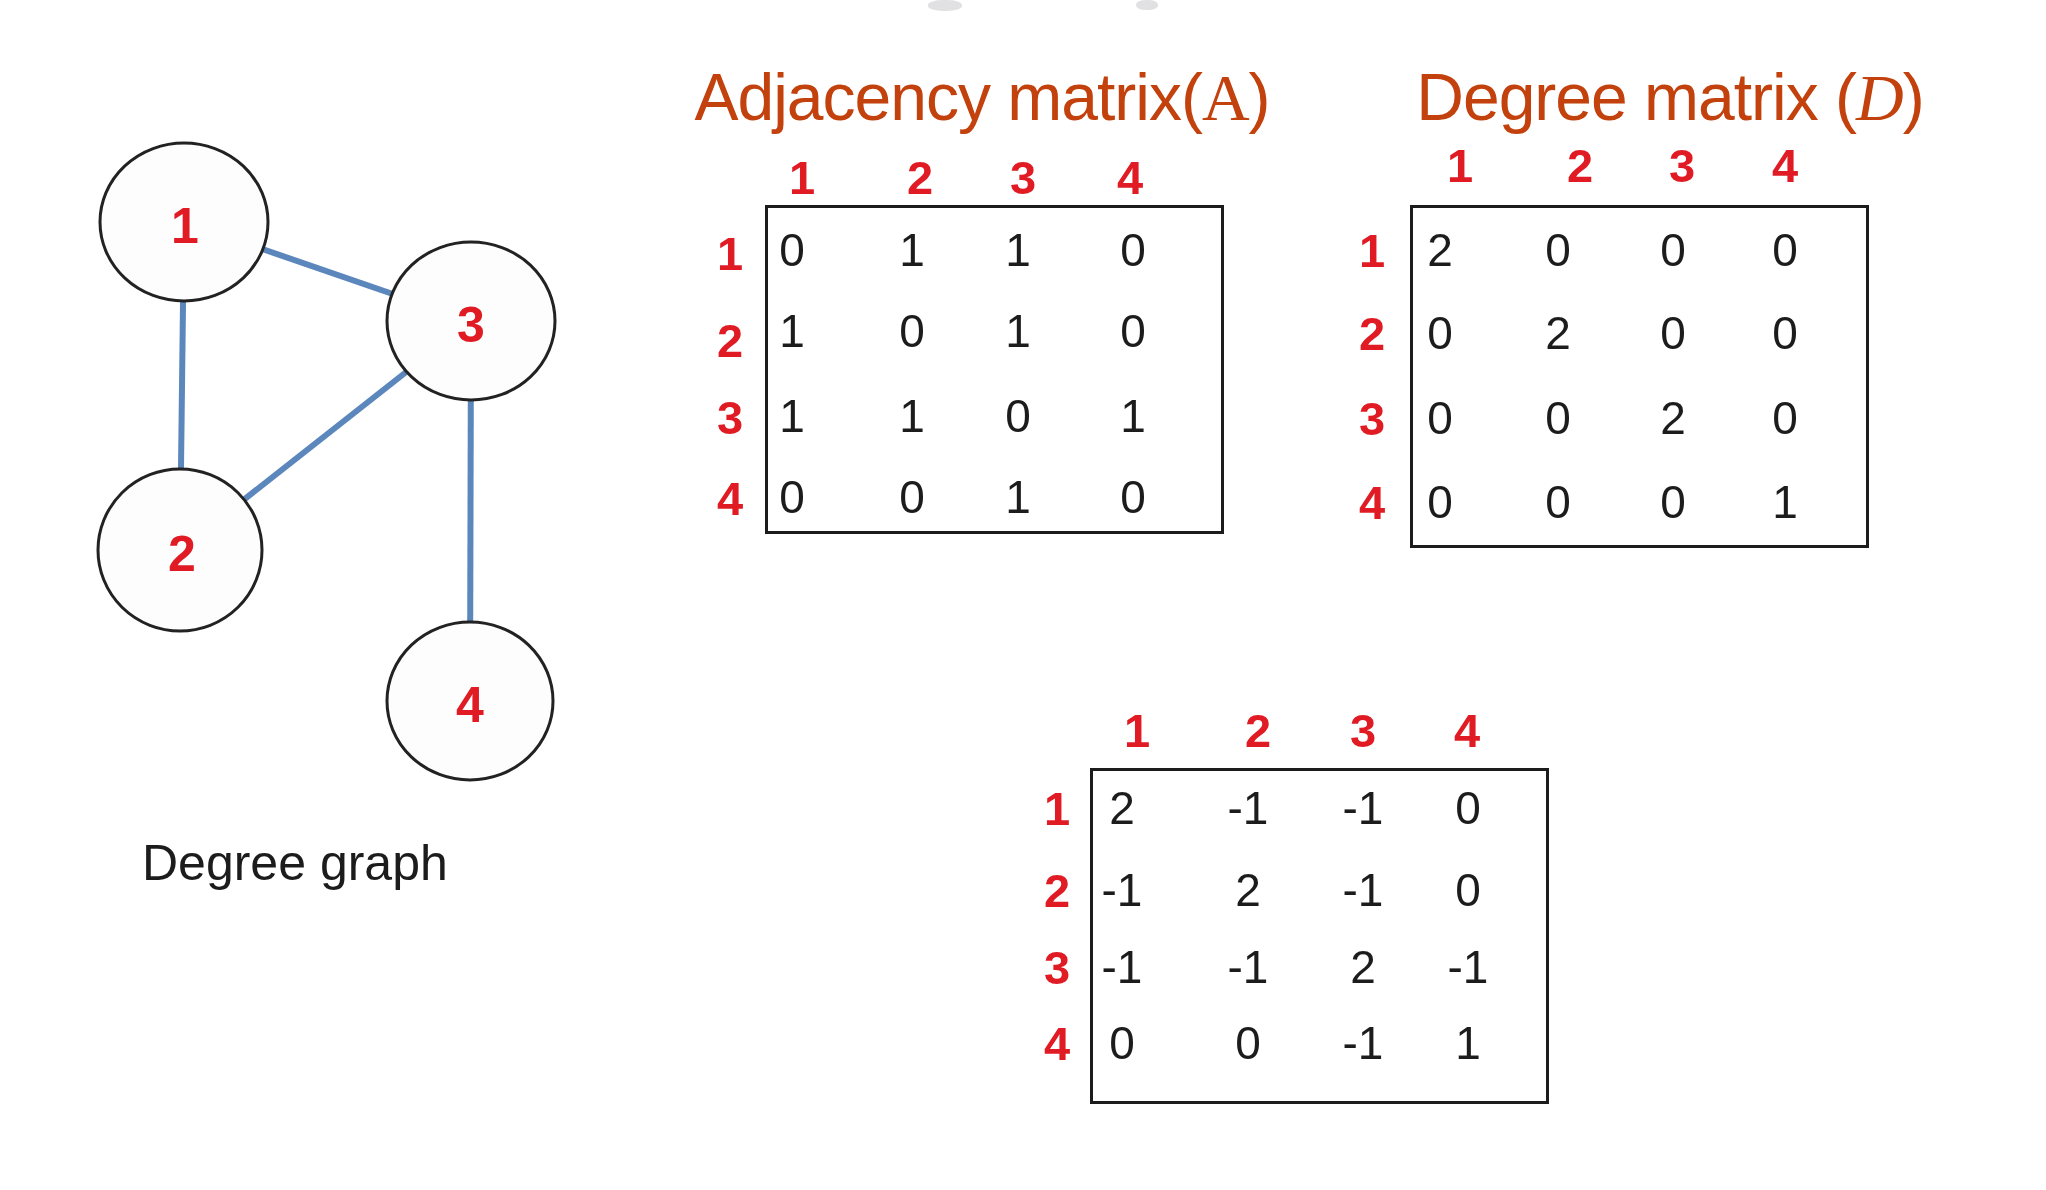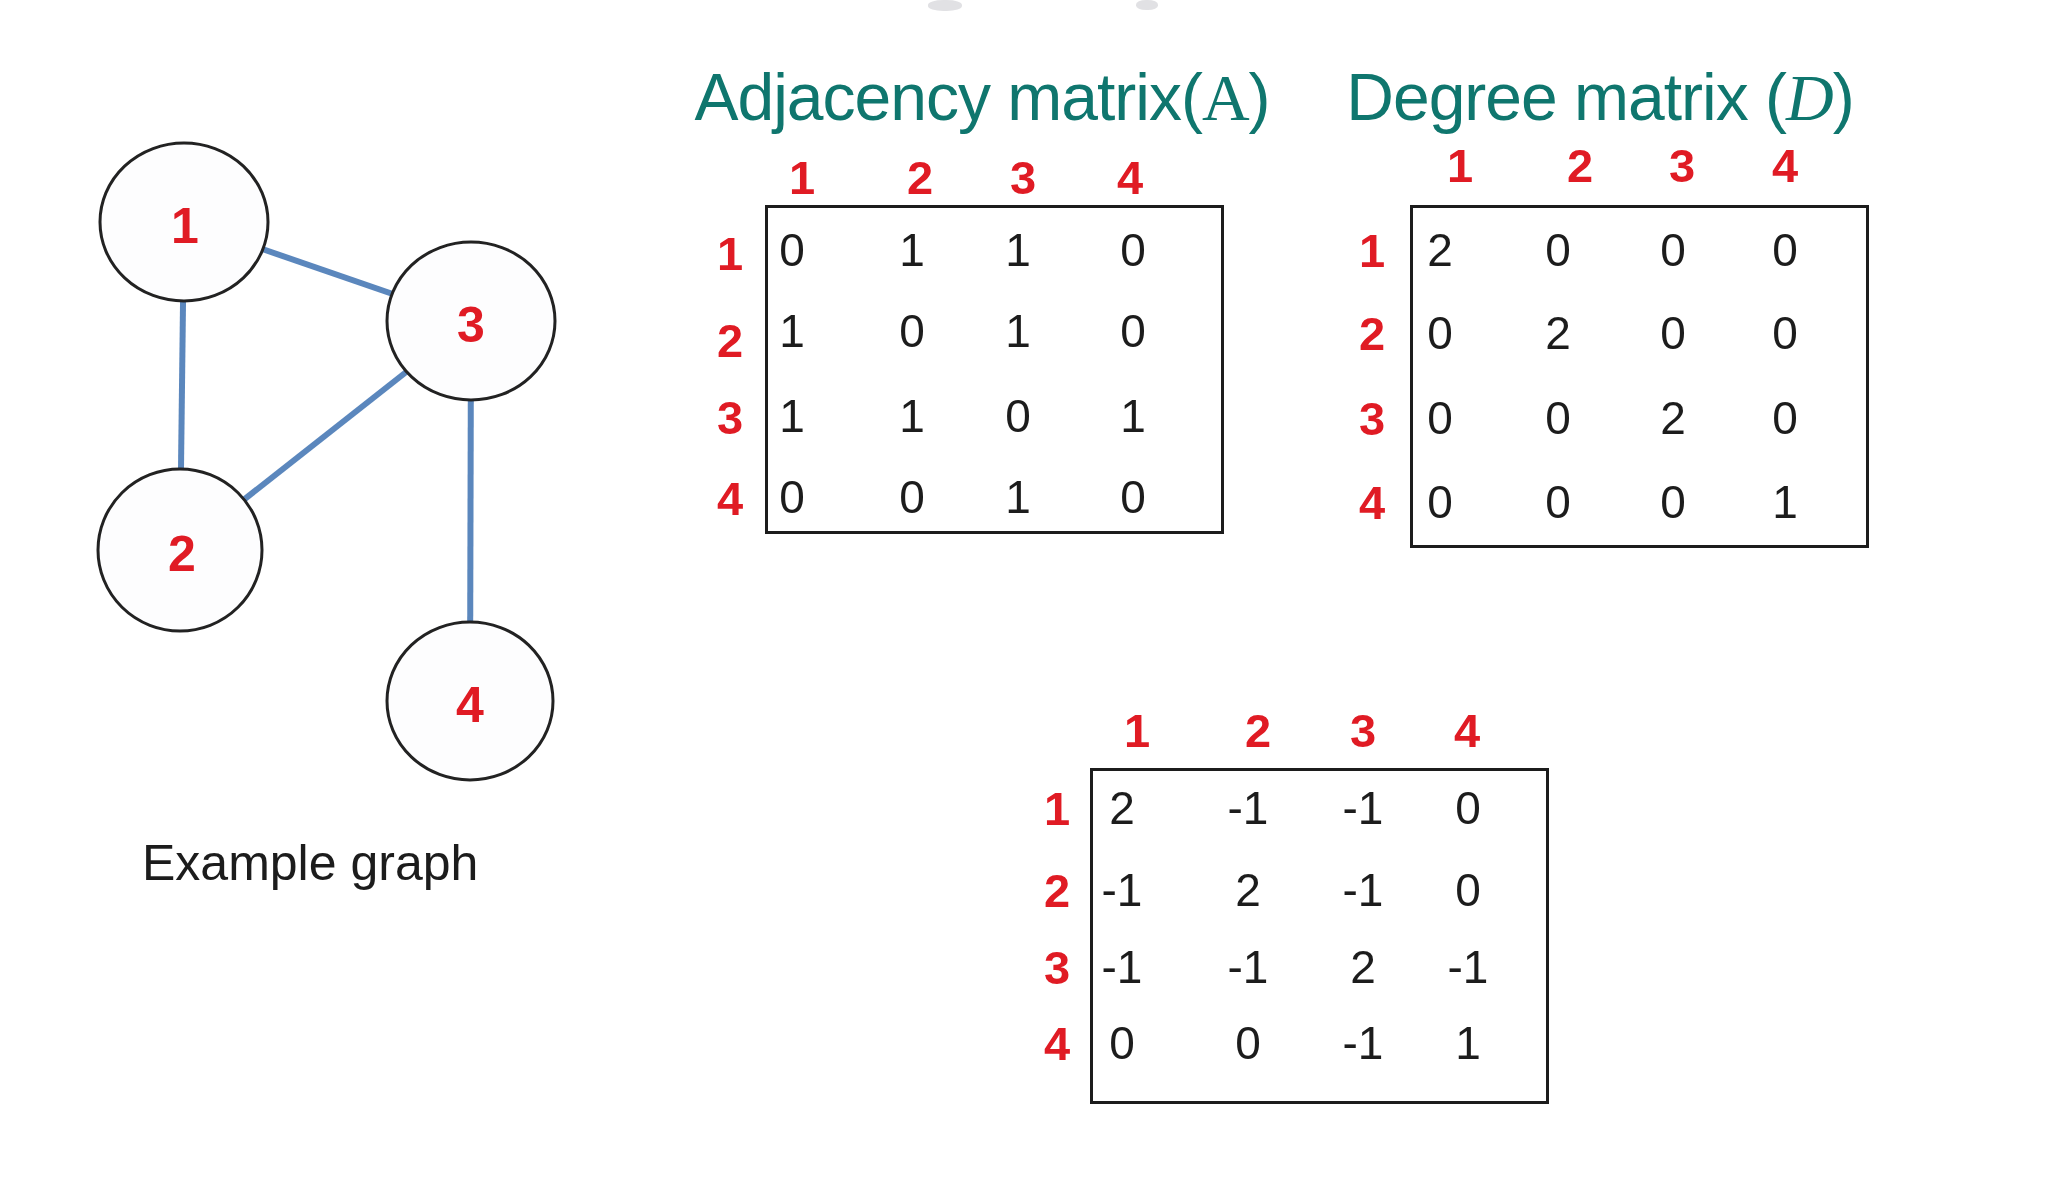--- a/index.html
+++ b/index.html
@@ -2,21 +2,21 @@
 <html><head>
 <meta charset="utf-8">
 <style>
   html,body{margin:0;padding:0;background:#ffffff;}
   #stage{
     position:relative;width:2046px;height:1190px;background:#ffffff;
     font-family:"Liberation Sans",sans-serif;overflow:hidden;
   }
   .mtitle{
     position:absolute;transform:translateX(-50%);white-space:nowrap;
-    font-size:66px;letter-spacing:-1px;color:#0f766e;line-height:1;
+    font-size:66px;letter-spacing:-1px;color:#c2410c;line-height:1;
   }
   .sym{font-family:"Liberation Serif",serif;}
   .sym.it{font-style:italic;}
   .cell{
     position:absolute;transform:translate(-50%,-50%);
     white-space:nowrap;line-height:1;
   }
   .redlab{color:#e01b24;font-weight:bold;font-size:47px;}
   .val{color:#1c1c1c;font-size:46px;}
   .mbox{position:absolute;border:3px solid #1c1c1c;}
@@ -46,26 +46,26 @@
       <ellipse cx="470" cy="701" rx="83" ry="79"></ellipse>
     </g>
     <g fill="#e01b24" font-size="50" font-weight="bold" text-anchor="middle">
       <text x="185" y="226" dominant-baseline="central">1</text>
       <text x="182" y="554" dominant-baseline="central">2</text>
       <text x="471" y="325" dominant-baseline="central">3</text>
       <text x="470" y="705" dominant-baseline="central">4</text>
     </g>
   </svg>
 
-  <div class="caption" style="left:142px;top:838px;">Example graph</div>
+  <div class="caption" style="left:142px;top:838px;">Degree graph</div>
 
   <div class="mtitle" style="left:982px;top:64px;">
     <span>Adjacency matrix(</span><span class="sym">A</span><span>)</span>
   </div>
-  <div class="mtitle" style="left:1600px;top:64px;">
+  <div class="mtitle" style="left:1670px;top:64px;">
     <span>Degree matrix (</span><span class="sym it">D</span><span>)</span>
   </div>
 
   <div id="matrix-layer">
       <div class="mbox" style="left: 765px; top: 205px; width: 453px; height: 323px;"></div>
       <span class="cell redlab" style="left: 802px; top: 177px;">1</span>
       <span class="cell redlab" style="left: 730px; top: 253px;">1</span>
       <span class="cell val" style="left: 792px; top: 250px;">0</span>
       <span class="cell val" style="left: 912px; top: 250px;">1</span>
       <span class="cell val" style="left: 1018px; top: 250px;">1</span>

